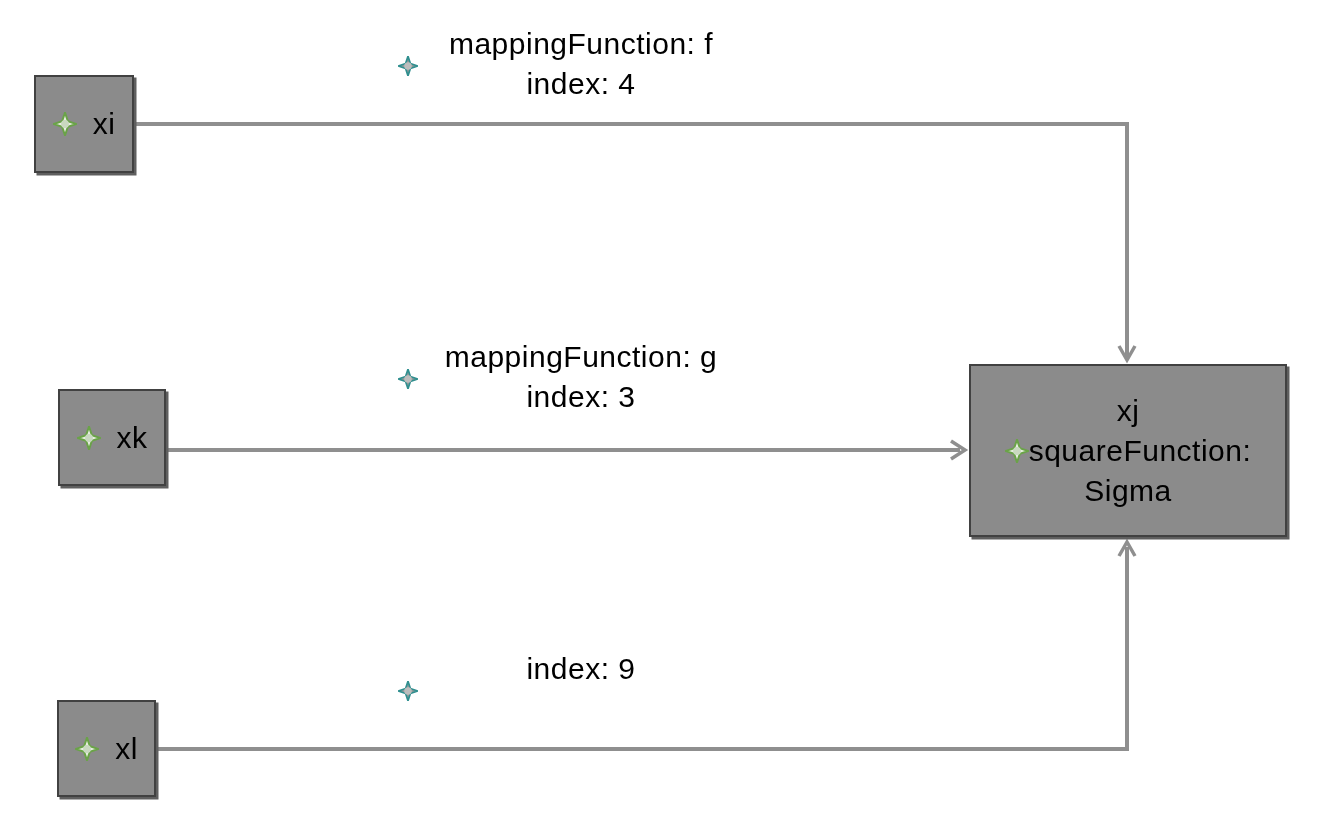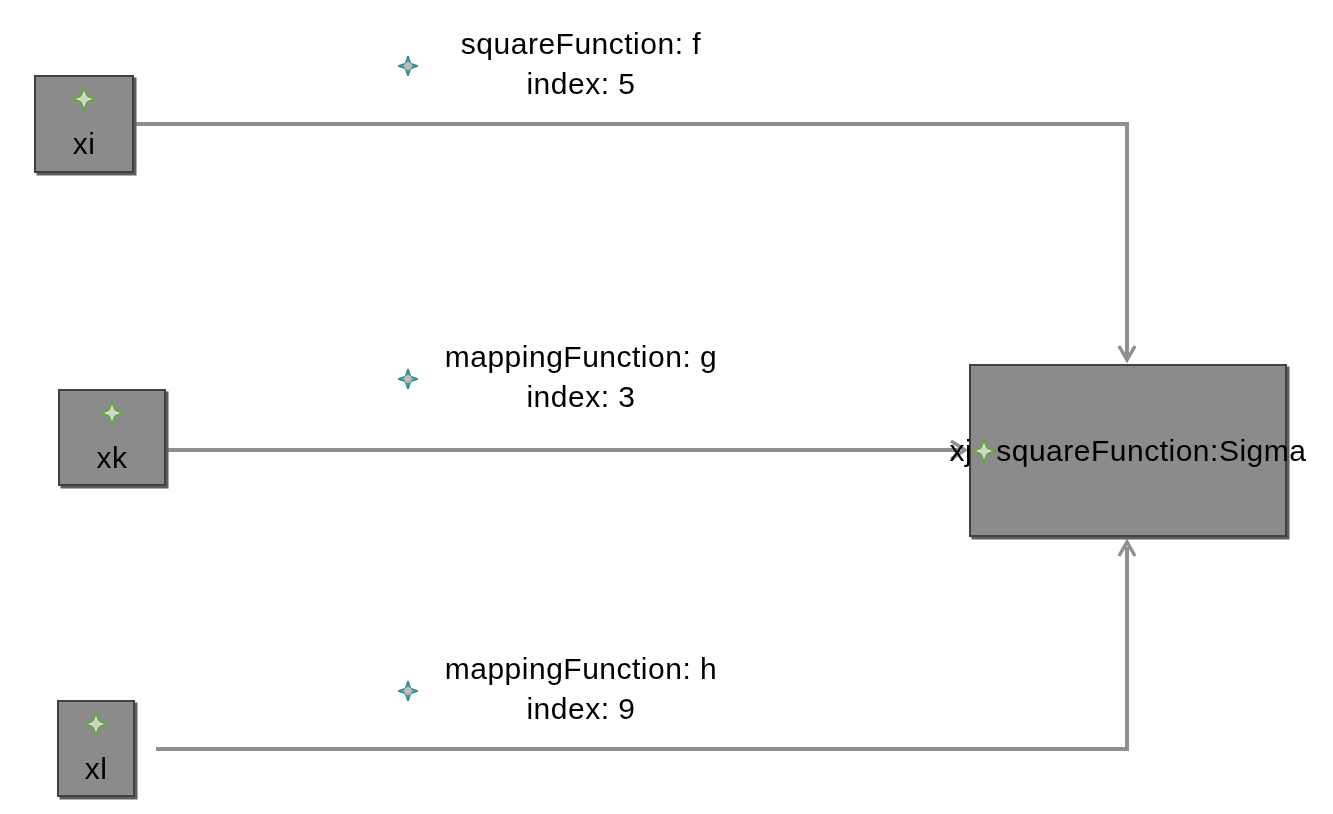--- a/index.html
+++ b/index.html
@@ -37,24 +37,23 @@
     box-sizing: border-box;
     background: #8b8b8b;
     border: 2px solid #414141;
     box-shadow: 2.5px 2.5px 0 0 #5f5f5f;
     display: flex;
     align-items: center;
     justify-content: center;
     gap: 16px;
     font-size: 30px;
     letter-spacing: 0.5px;
-    flex-direction: column;
   }
   .node-big {
-    flex-direction: row;
+    flex-direction: column;
     gap: 0;
     line-height: 40px;
     text-align: center;
   }
   .node-row {
     display: flex;
     align-items: center;
     justify-content: center;
     gap: 0;
   }
@@ -101,21 +100,21 @@
   </div>
 
   <div class="node" style="left:58px; top:389px; width:108px; height:97px;">
     <svg class="star-icon icon24" viewBox="0 0 16 16">
       <path d="M8 0.4 L9.9 6.1 L15.6 8 L9.9 9.9 L8 15.6 L6.1 9.9 L0.4 8 L6.1 6.1 Z" fill="#e9efe2" stroke="#6aa348" stroke-width="1.3"></path>
       <circle cx="8" cy="8" r="2.6" fill="#c9d8c0"></circle>
     </svg>
     <span>xk</span>
   </div>
 
-  <div class="node" style="left:57px; top:700px; width:78px; height:97px;">
+  <div class="node" style="left:57px; top:700px; width:99px; height:97px;">
     <svg class="star-icon icon24" viewBox="0 0 16 16">
       <path d="M8 0.4 L9.9 6.1 L15.6 8 L9.9 9.9 L8 15.6 L6.1 9.9 L0.4 8 L6.1 6.1 Z" fill="#e9efe2" stroke="#6aa348" stroke-width="1.3"></path>
       <circle cx="8" cy="8" r="2.6" fill="#c9d8c0"></circle>
     </svg>
     <span>xl</span>
   </div>
 
   <div class="node node-big" style="left:969px; top:364px; width:318px; height:173px;">
     <div>xj</div>
     <div class="node-row">
@@ -126,35 +125,34 @@
       <span>squareFunction:</span>
     </div>
     <div>Sigma</div>
   </div>
 
   <svg class="float-icon" style="left:398px; top:56px;" viewBox="0 0 16 16">
     <path d="M8 0.2 L9.9 6.1 L15.8 8 L9.9 9.9 L8 15.8 L6.1 9.9 L0.2 8 L6.1 6.1 Z" fill="#9a9a9a" stroke="#2f8f8f" stroke-width="1.4"></path>
     <circle cx="8" cy="8" r="3" fill="#bdbdbd"></circle>
   </svg>
   <div class="edge-label" style="left:416px; top:24px;">
-    <div>squareFunction: f</div>
-    <div>index: 5</div>
+    <div>mappingFunction: f</div>
+    <div>index: 4</div>
   </div>
 
   <svg class="float-icon" style="left:398px; top:369px;" viewBox="0 0 16 16">
     <path d="M8 0.2 L9.9 6.1 L15.8 8 L9.9 9.9 L8 15.8 L6.1 9.9 L0.2 8 L6.1 6.1 Z" fill="#9a9a9a" stroke="#2f8f8f" stroke-width="1.4"></path>
     <circle cx="8" cy="8" r="3" fill="#bdbdbd"></circle>
   </svg>
   <div class="edge-label" style="left:416px; top:337px;text-align:center;">
     <div>mappingFunction: g</div>
     <div>index: 3</div>
   </div>
 
   <svg class="float-icon" style="left:398px; top:681px;" viewBox="0 0 16 16">
     <path d="M8 0.2 L9.9 6.1 L15.8 8 L9.9 9.9 L8 15.8 L6.1 9.9 L0.2 8 L6.1 6.1 Z" fill="#9a9a9a" stroke="#2f8f8f" stroke-width="1.4"></path>
     <circle cx="8" cy="8" r="3" fill="#bdbdbd"></circle>
   </svg>
   <div class="edge-label" style="left:416px; top:649px;">
-    <div>mappingFunction: h</div>
     <div>index: 9</div>
   </div>
 
 </div>
 
 </body></html>

